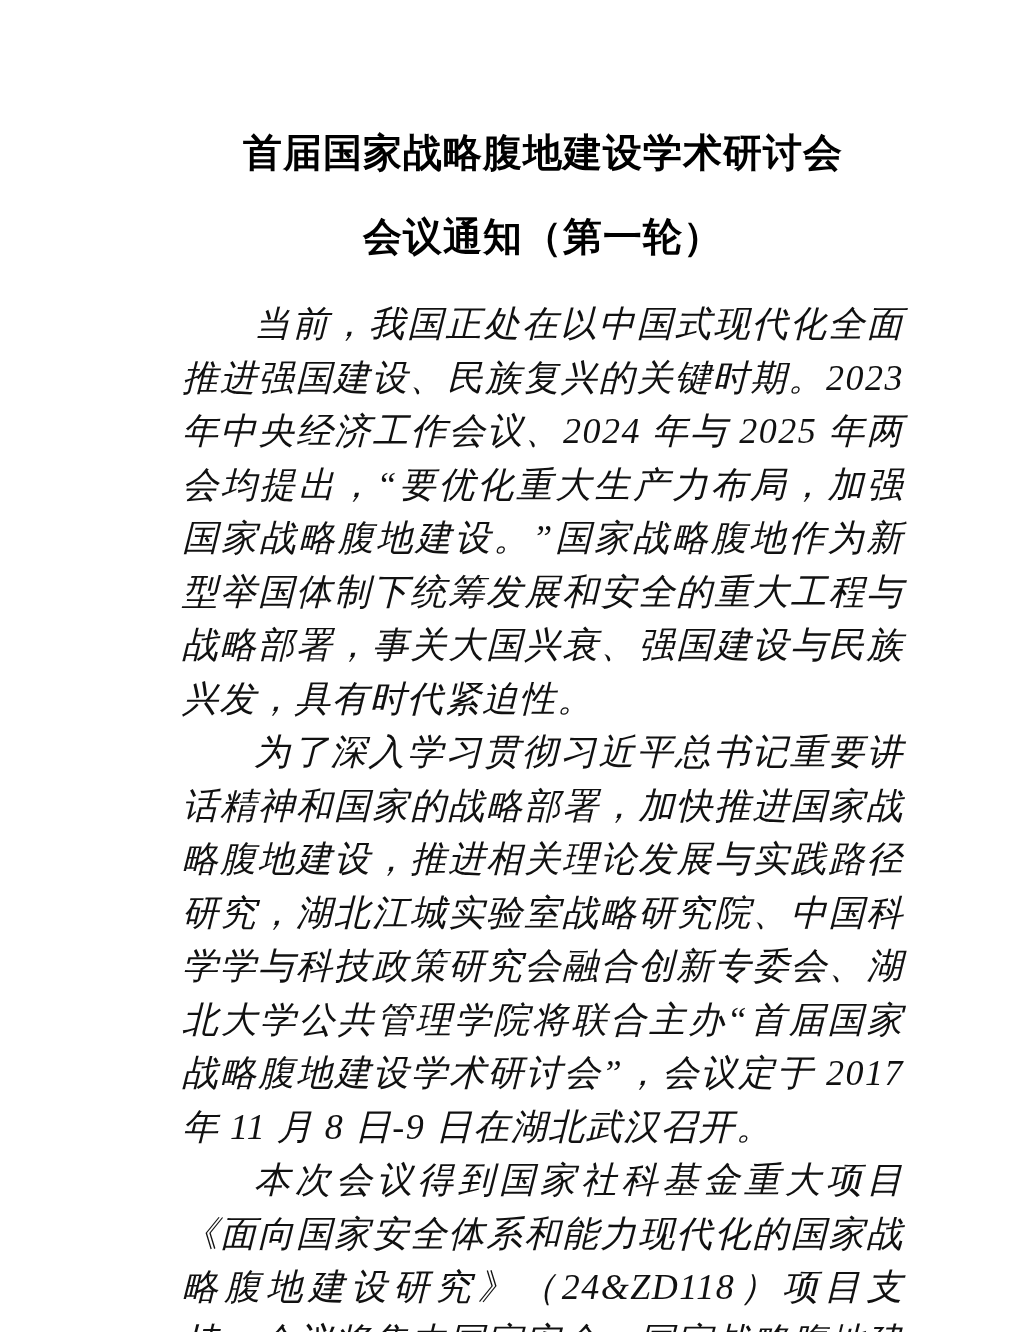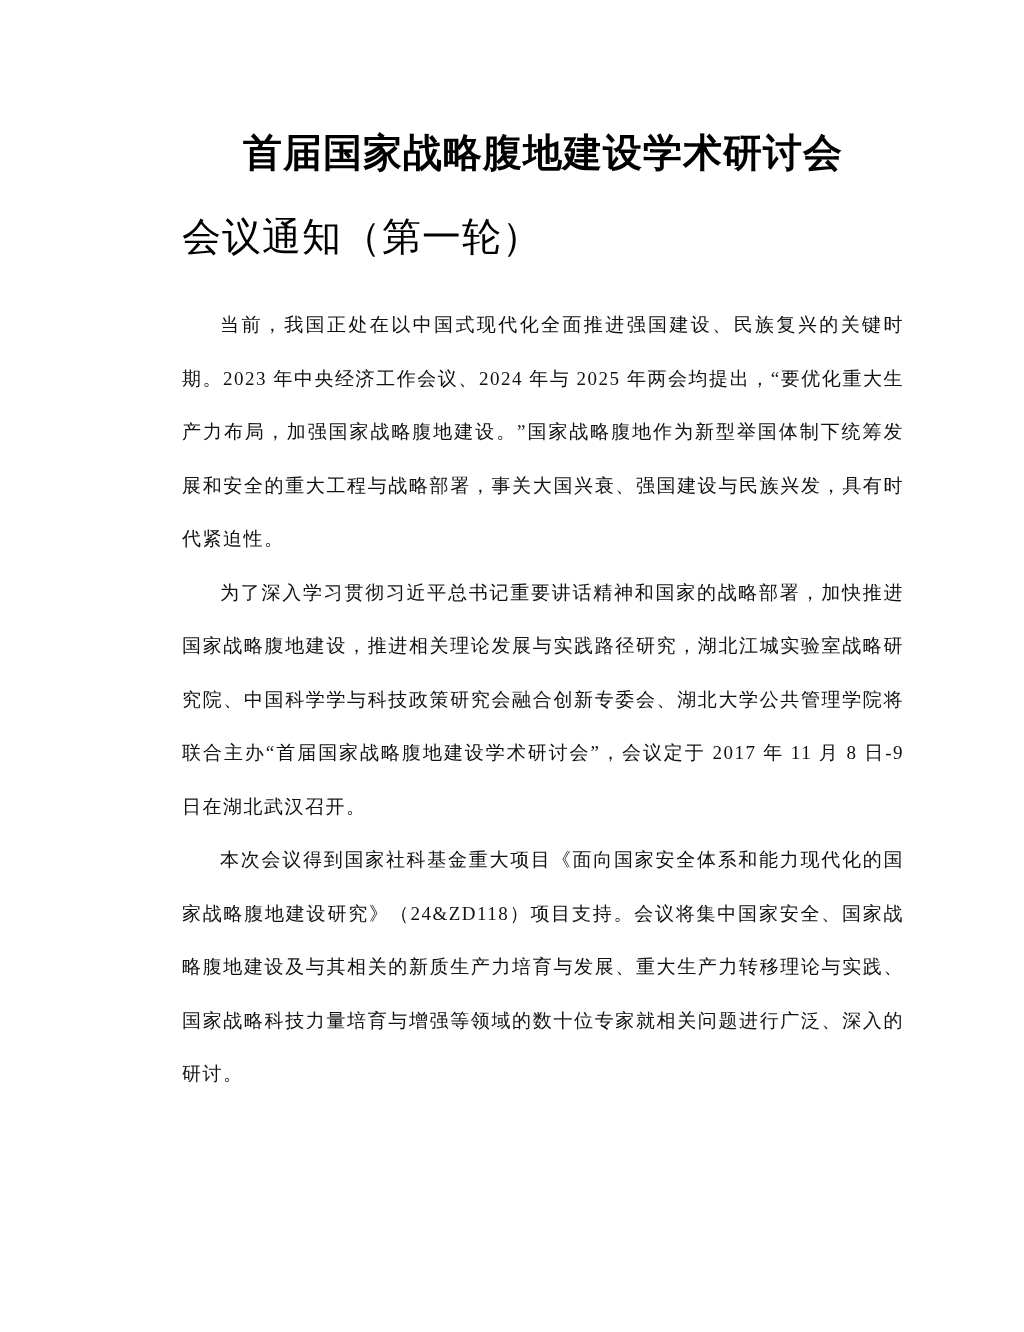--- a/index.html
+++ b/index.html
@@ -28,35 +28,36 @@
     font-size: 39px;
     font-weight: 700;
     line-height: 62px;
     text-align: center;
     letter-spacing: 1px;
     color: #000000;
   }
   .doc-subtitle {
     margin: 0 0 30px 0;
     font-size: 39px;
-    font-weight: 400;
+    font-weight: 700;
     line-height: 62px;
-    text-align: left;
+    text-align: center;
     letter-spacing: 1px;
     color: #000000;
   }
   .doc-body p {
     margin: 0;
-    font-size: 19px;
+    font-size: 36px;
     font-weight: 400;
     line-height: 53.5px;
     letter-spacing: 1.5px;
     text-align: justify;
     text-indent: 2em;
     color: #111111;
+    font-style: italic;
   }
 </style>
 </head>
 <body>
 
 <div class="page">
   <div class="doc-content">
     <h1 class="doc-title">首届国家战略腹地建设学术研讨会</h1>
     <h2 class="doc-subtitle">会议通知（第一轮）</h2>
     <div class="doc-body">

